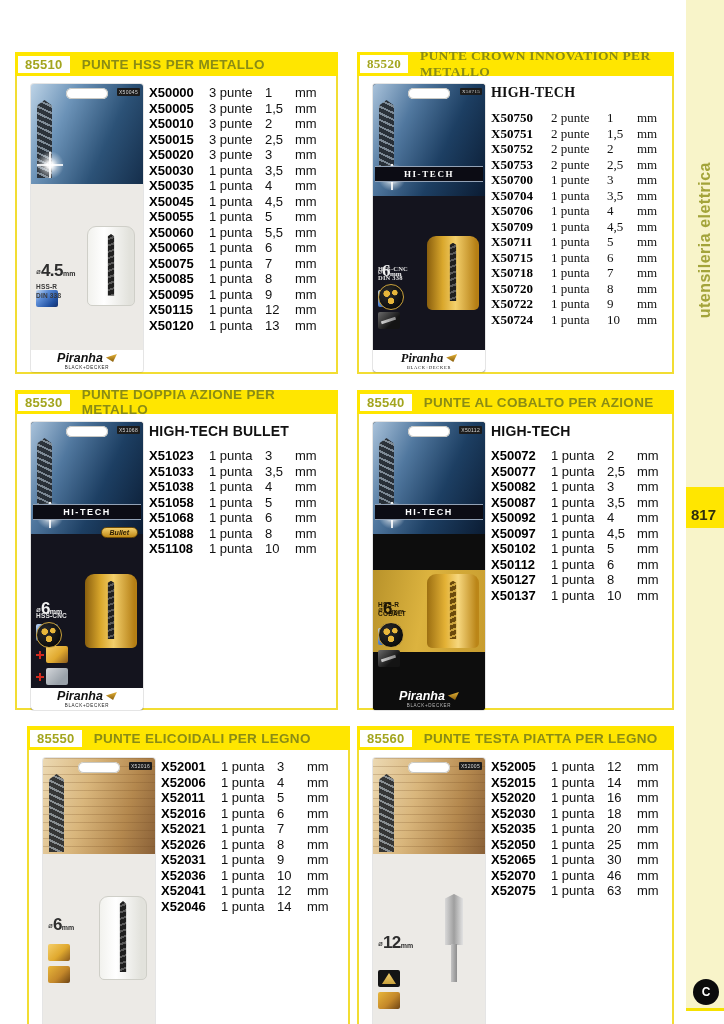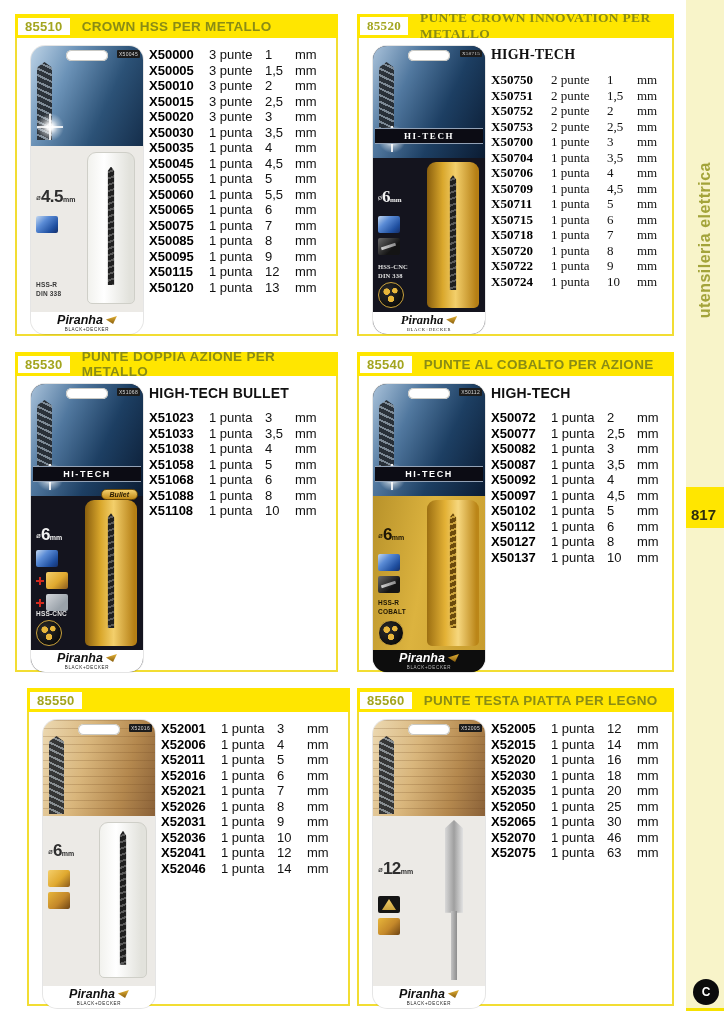--- a/index.html
+++ b/index.html
@@ -1,20 +1,20 @@
 <!DOCTYPE html>
 <html><head>
 <meta charset="utf-8">
 <style>
   html,body{margin:0;padding:0;background:#fff;}
   .page{position:relative;width:724px;height:1024px;background:#ffffff;overflow:hidden;
         font-family:"Liberation Sans","DejaVu Sans",sans-serif;}
 
   
-  .section{position:absolute;display:flex;flex-direction:column;}
+  .section{position:absolute;display:flex;flex-direction:column;margin-top:38px;}
   .s1{left:15px;top:14px;width:323px;height:322px;}
   .s2{left:357px;top:14px;width:317px;height:322px;font-family:Liberation Serif, serif;}
   .s3{left:15px;top:352px;width:323px;height:320px;}
   .s4{left:357px;top:352px;width:317px;height:320px;}
   .s5{left:27px;top:688px;width:323px;height:318px;}
   .s6{left:357px;top:688px;width:317px;height:318px;}
 
   .sec-header{height:24px;background:#ffe600;display:flex;align-items:center;flex:none;}
   .sec-code{background:#ffffff;margin-left:3px;padding:1px 7px;font-size:13px;font-weight:bold;
             color:#a3a51f;letter-spacing:.3px;}
@@ -22,22 +22,22 @@
   .sec-body{flex:1;position:relative;background:#fff;border:2px solid #f2dd33;border-top:none;}
 
   
   .list{position:absolute;left:132px;top:9px;right:4px;}
   .subheader{font-size:14px;font-weight:bold;color:#111;margin-bottom:9px;letter-spacing:.2px;}
   .subheader:empty{display:none;margin:0;}
   .row{display:grid;grid-template-columns:60px 56px 30px auto;line-height:15.5px;font-size:13px;color:#111;}
   .row .c0{font-weight:bold;color:#000;}
 
   
-  .card{position:absolute;left:14px;top:8px;width:112px;height:288px;border-radius:14px;overflow:hidden;
-        display:flex;flex-direction:column;box-shadow:0 0 0 1px rgba(0,0,0,.10);}
+  .card{position:absolute;left:14px;top:8px;width:112px;height:288px;border-radius:3px;overflow:hidden;
+        display:flex;flex-direction:column;box-shadow:0 0 0 1px rgba(0,0,0,.10);gap:36px;}
   .v1,.v5,.v6{background:#eceae6;}
   .v2,.v3{background:#14141e;}
   .v4{background:#0d0d0d;}
 
   .photo{position:relative;flex:none;}
   .v1 .photo{height:100px;background:linear-gradient(115deg,#bdd3e6 0%,#6c93b8 30%,#2c5277 65%,#152e4b 100%);}
   .v2 .photo,.v3 .photo,.v4 .photo{height:112px;background:linear-gradient(115deg,#a9c2da 0%,#51789f 30%,#1d3f63 62%,#0b1c33 100%);}
   .v5 .photo,.v6 .photo{height:96px;background:linear-gradient(105deg,#ecd9b2 0%,#d9b67c 38%,#b4884e 72%,#8a6138 100%);}
   .v5 .photo::before,.v6 .photo::before{content:"";position:absolute;inset:0;
      background:repeating-linear-gradient(0deg,transparent 0 7px,rgba(110,70,30,.22) 7px 8px);}
@@ -156,21 +156,21 @@
   .clogo span{color:#fff;font-weight:800;font-size:12px;line-height:1;}
 </style>
 </head>
 <body>
 
 <div class="page">
 
   <div class="section s1">
     <div class="sec-header">
       <span class="sec-code">85510</span>
-      <span class="sec-title">CROWN HSS PER METALLO</span>
+      <span class="sec-title">PUNTE HSS PER METALLO</span>
     </div>
     <div class="sec-body">
       <div class="card v1">
         <div class="photo">
           <span class="hole"></span>
           <span class="corner">X50045</span>
           <span class="sil"></span>
           <span class="glint"></span>
         </div>
         <div class="cbody">
@@ -634,20 +634,21 @@
               <span class="c3">mm</span>
             </div>
           </div>
       </div>
     </div>
   </div>
 
   <div class="section s5">
     <div class="sec-header">
       <span class="sec-code">85550</span>
+      <span class="sec-title">PUNTE ELICOIDALI PER LEGNO</span>
     </div>
     <div class="sec-body">
       <div class="card v5">
         <div class="photo">
           <span class="hole"></span>
           <span class="corner">X52016</span>
           <span class="sil"></span>
         </div>
         <div class="cbody">
           <div class="tube">

